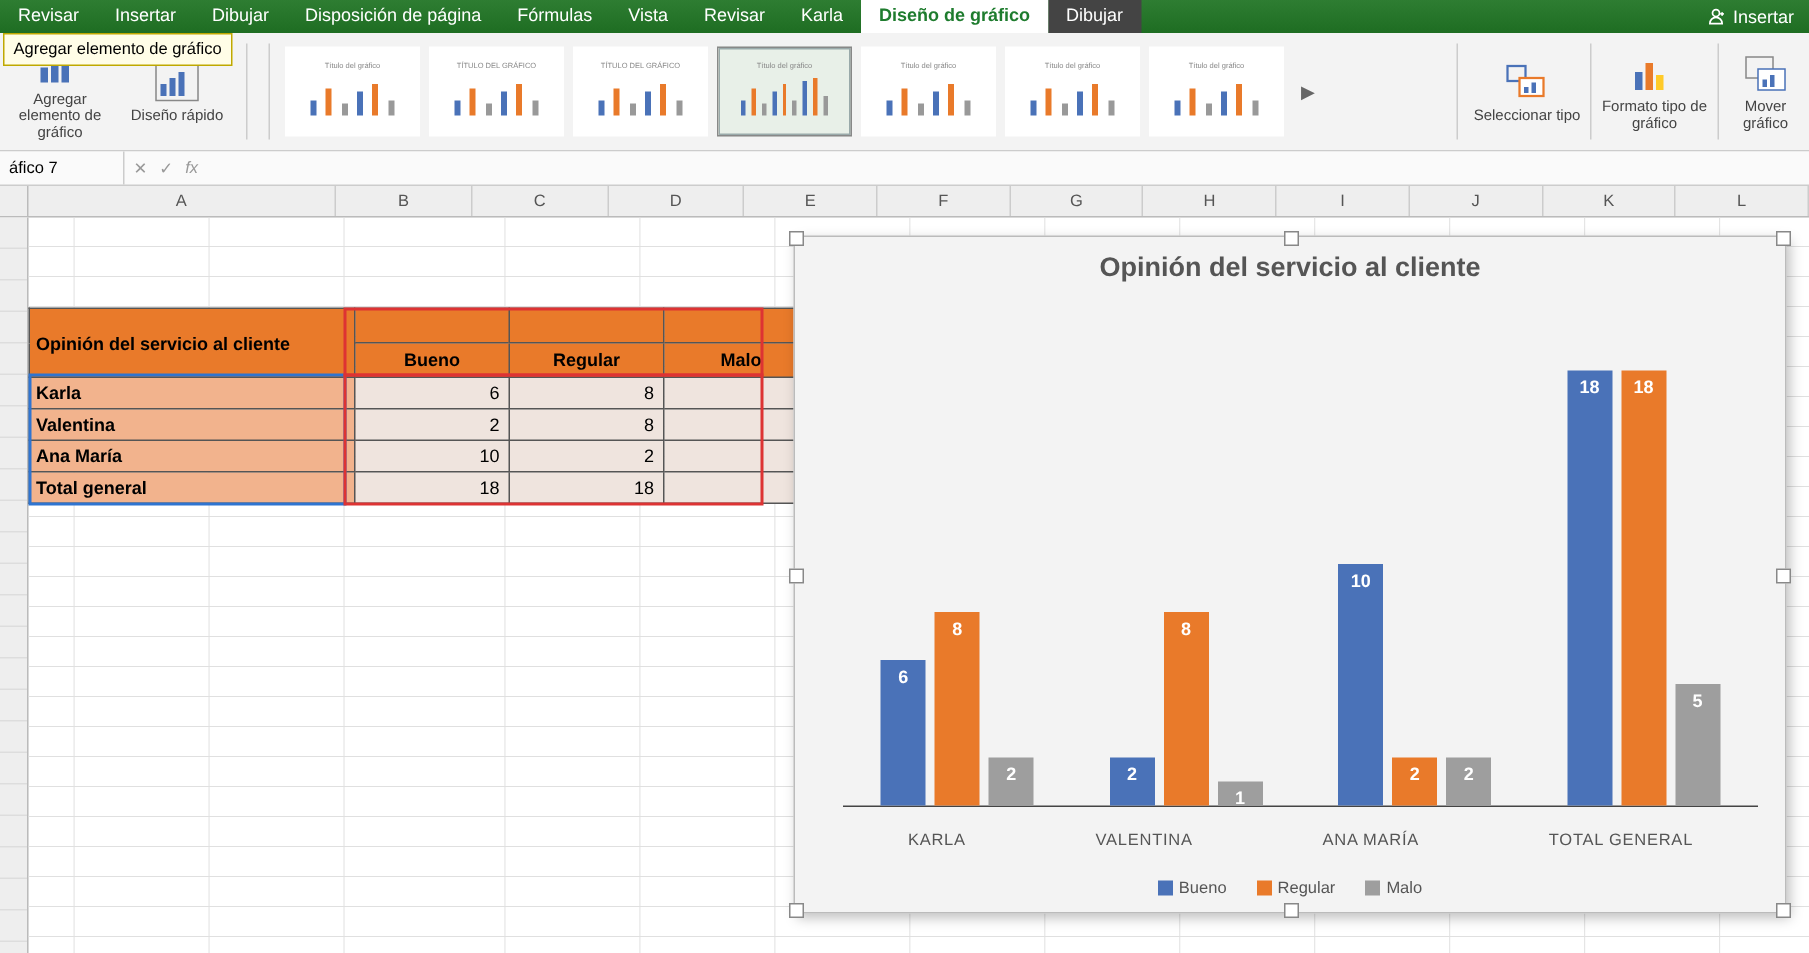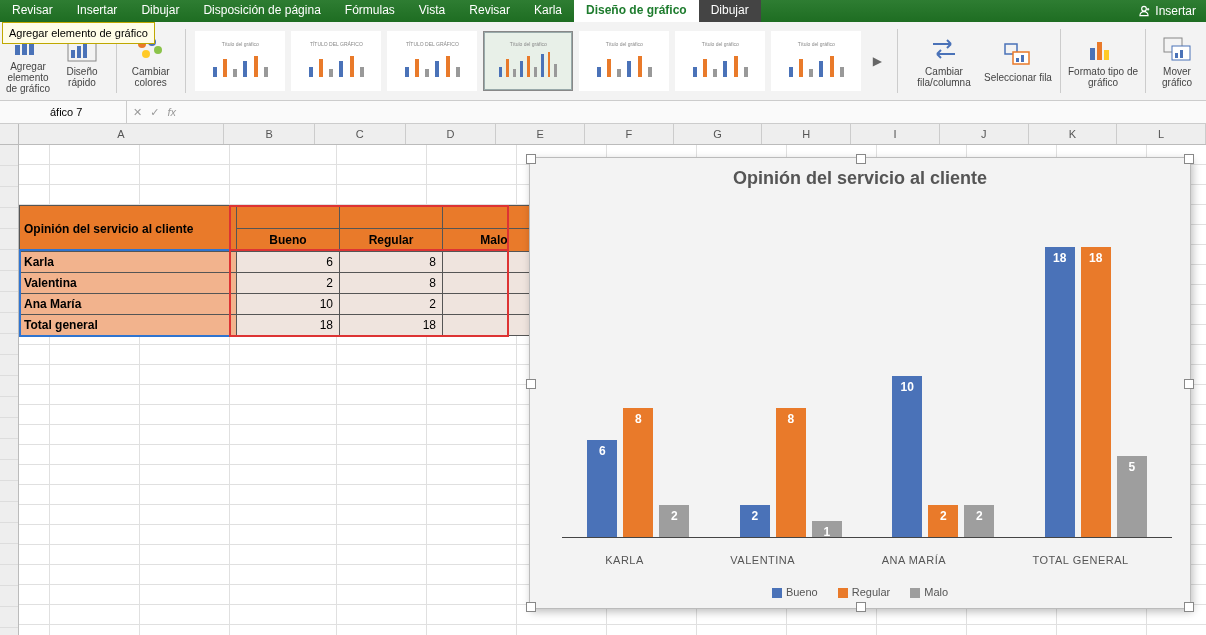--- a/index.html
+++ b/index.html
@@ -19,21 +19,21 @@
   .vdiv{width:1px;height:64px;background:#ccc;margin:0 4px;}
   .gallery{display:flex;align-items:center;gap:6px;flex:1;}
   .gal-item{width:88px;height:58px;border:1px solid transparent;background:#fff;display:flex;align-items:center;justify-content:center;cursor:pointer;}
   .gal-item.sel{border:1px solid #888;background:#e8f0e8;box-shadow:inset 0 0 0 1px #9aa;}
   .gal-mini{width:70px;height:40px;position:relative;}
   .gal-title{position:absolute;top:0;left:0;right:0;text-align:center;font-size:5px;color:#888;}
   .gal-bars{position:absolute;bottom:4px;left:6px;right:6px;height:26px;display:flex;gap:4px;align-items:flex-end;justify-content:space-around;}
   .gal-bars span{display:inline-block;width:4px;}
   .right-tools{display:flex;align-items:center;gap:2px;}
   .nameref{display:flex;align-items:center;height:22px;border-bottom:1px solid #ccc;background:#fafafa;font-size:11px;}
-  .nameref .namebox{width:70px;padding:0 6px;border-right:1px solid #ccc;height:100%;display:flex;align-items:center;margin-left:44px;}
+  .nameref .namebox{width:70px;padding:0 6px;border-right:1px solid #ccc;height:100%;display:flex;align-items:center;}
   .nameref .fxarea{display:flex;align-items:center;gap:8px;padding:0 6px;color:#999;}
   .nameref .fx{font-style:italic;}
   
   .sheet{position:relative;height:calc(635px - 22px - 78px - 22px);overflow:hidden;}
   .colheads{display:flex;background:#eee;border-bottom:1px solid #bbb;height:20px;}
   .corner{width:18px;border-right:1px solid #bbb;}
   .ch{border-right:1px solid #ccc;text-align:center;font-size:11px;color:#555;line-height:20px;}
   .cA{width:210px;} .cB{width:92px;} .cC{width:92px;} .cD{width:92px;}
   .cE,.cF,.cG,.cH,.cI,.cJ,.cK,.cL{width:90px;}
   .rows{display:flex;}
@@ -113,31 +113,20 @@
       <svg width="30" height="26">
           <rect x="1" y="1" width="28" height="24" fill="none" stroke="#888"></rect>
           <rect x="4" y="14" width="4" height="8" fill="#4a72b8"></rect>
           <rect x="10" y="10" width="4" height="12" fill="#4a72b8"></rect>
           <rect x="16" y="6" width="4" height="16" fill="#4a72b8"></rect>
         </svg>
     </span>
     <span>Diseño rápido</span>
   </div>
   <div class="vdiv"></div>
-  <div class="bigbtn">
-    <span class="ico">
-      <svg width="30" height="26">
-          <circle cx="6" cy="8" r="4" fill="#e97a2a"></circle>
-          <circle cx="16" cy="6" r="4" fill="#4a72b8"></circle>
-          <circle cx="22" cy="14" r="4" fill="#8bc34a"></circle>
-          <circle cx="10" cy="18" r="4" fill="#ffca28"></circle>
-        </svg>
-    </span>
-    <span>Cambiar colores</span>
-  </div>
   <div class="vdiv"></div>
   <div class="gallery">
 
     <div class="gal-item">
         <div class="gal-mini">
           <div class="gal-title">Título del gráfico</div>
           <div class="gal-bars">
             <span style="height:40%;background:#4a72b8"></span>
             <span style="height:70%;background:#e97a2a"></span>
             <span style="height:30%;background:#999"></span>
@@ -225,38 +214,30 @@
             <span style="height:60%;background:#4a72b8"></span>
             <span style="height:80%;background:#e97a2a"></span>
             <span style="height:40%;background:#999"></span>
           </div>
         </div>
       </div>
     <div class="arrow">▶</div>
   </div>
   <div class="vdiv"></div>
   <div class="right-tools">
-    <div class="bigbtn">
-      <span class="ico">
-          <svg width="30" height="26">
-            <path d="M4 8h18m0 0l-4-4m4 4l-4 4M26 18H8m0 0l4-4m-4 4l4 4" stroke="#4a72b8" stroke-width="2" fill="none"></path>
-          </svg>
-        </span>
-      <span>Cambiar fila/columna</span>
-    </div>
     <div class="bigbtn">
       <span class="ico">
           <svg width="30" height="26">
             <rect x="2" y="2" width="12" height="10" fill="none" stroke="#4a72b8" stroke-width="1.5"></rect>
             <rect x="10" y="10" width="16" height="12" fill="#fff" stroke="#e97a2a" stroke-width="1.5"></rect>
             <rect x="13" y="16" width="3" height="4" fill="#4a72b8"></rect>
             <rect x="18" y="13" width="3" height="7" fill="#4a72b8"></rect>
           </svg>
         </span>
-      <span>Seleccionar fila</span>
+      <span>Seleccionar tipo</span>
     </div>
     <div class="vdiv"></div>
     <div class="bigbtn">
       <span class="ico">
           <svg width="30" height="26">
             <rect x="2" y="12" width="5" height="12" fill="#4a72b8"></rect>
             <rect x="9" y="6" width="5" height="18" fill="#e97a2a"></rect>
             <rect x="16" y="14" width="5" height="10" fill="#ffca28"></rect>
           </svg>
         </span>

